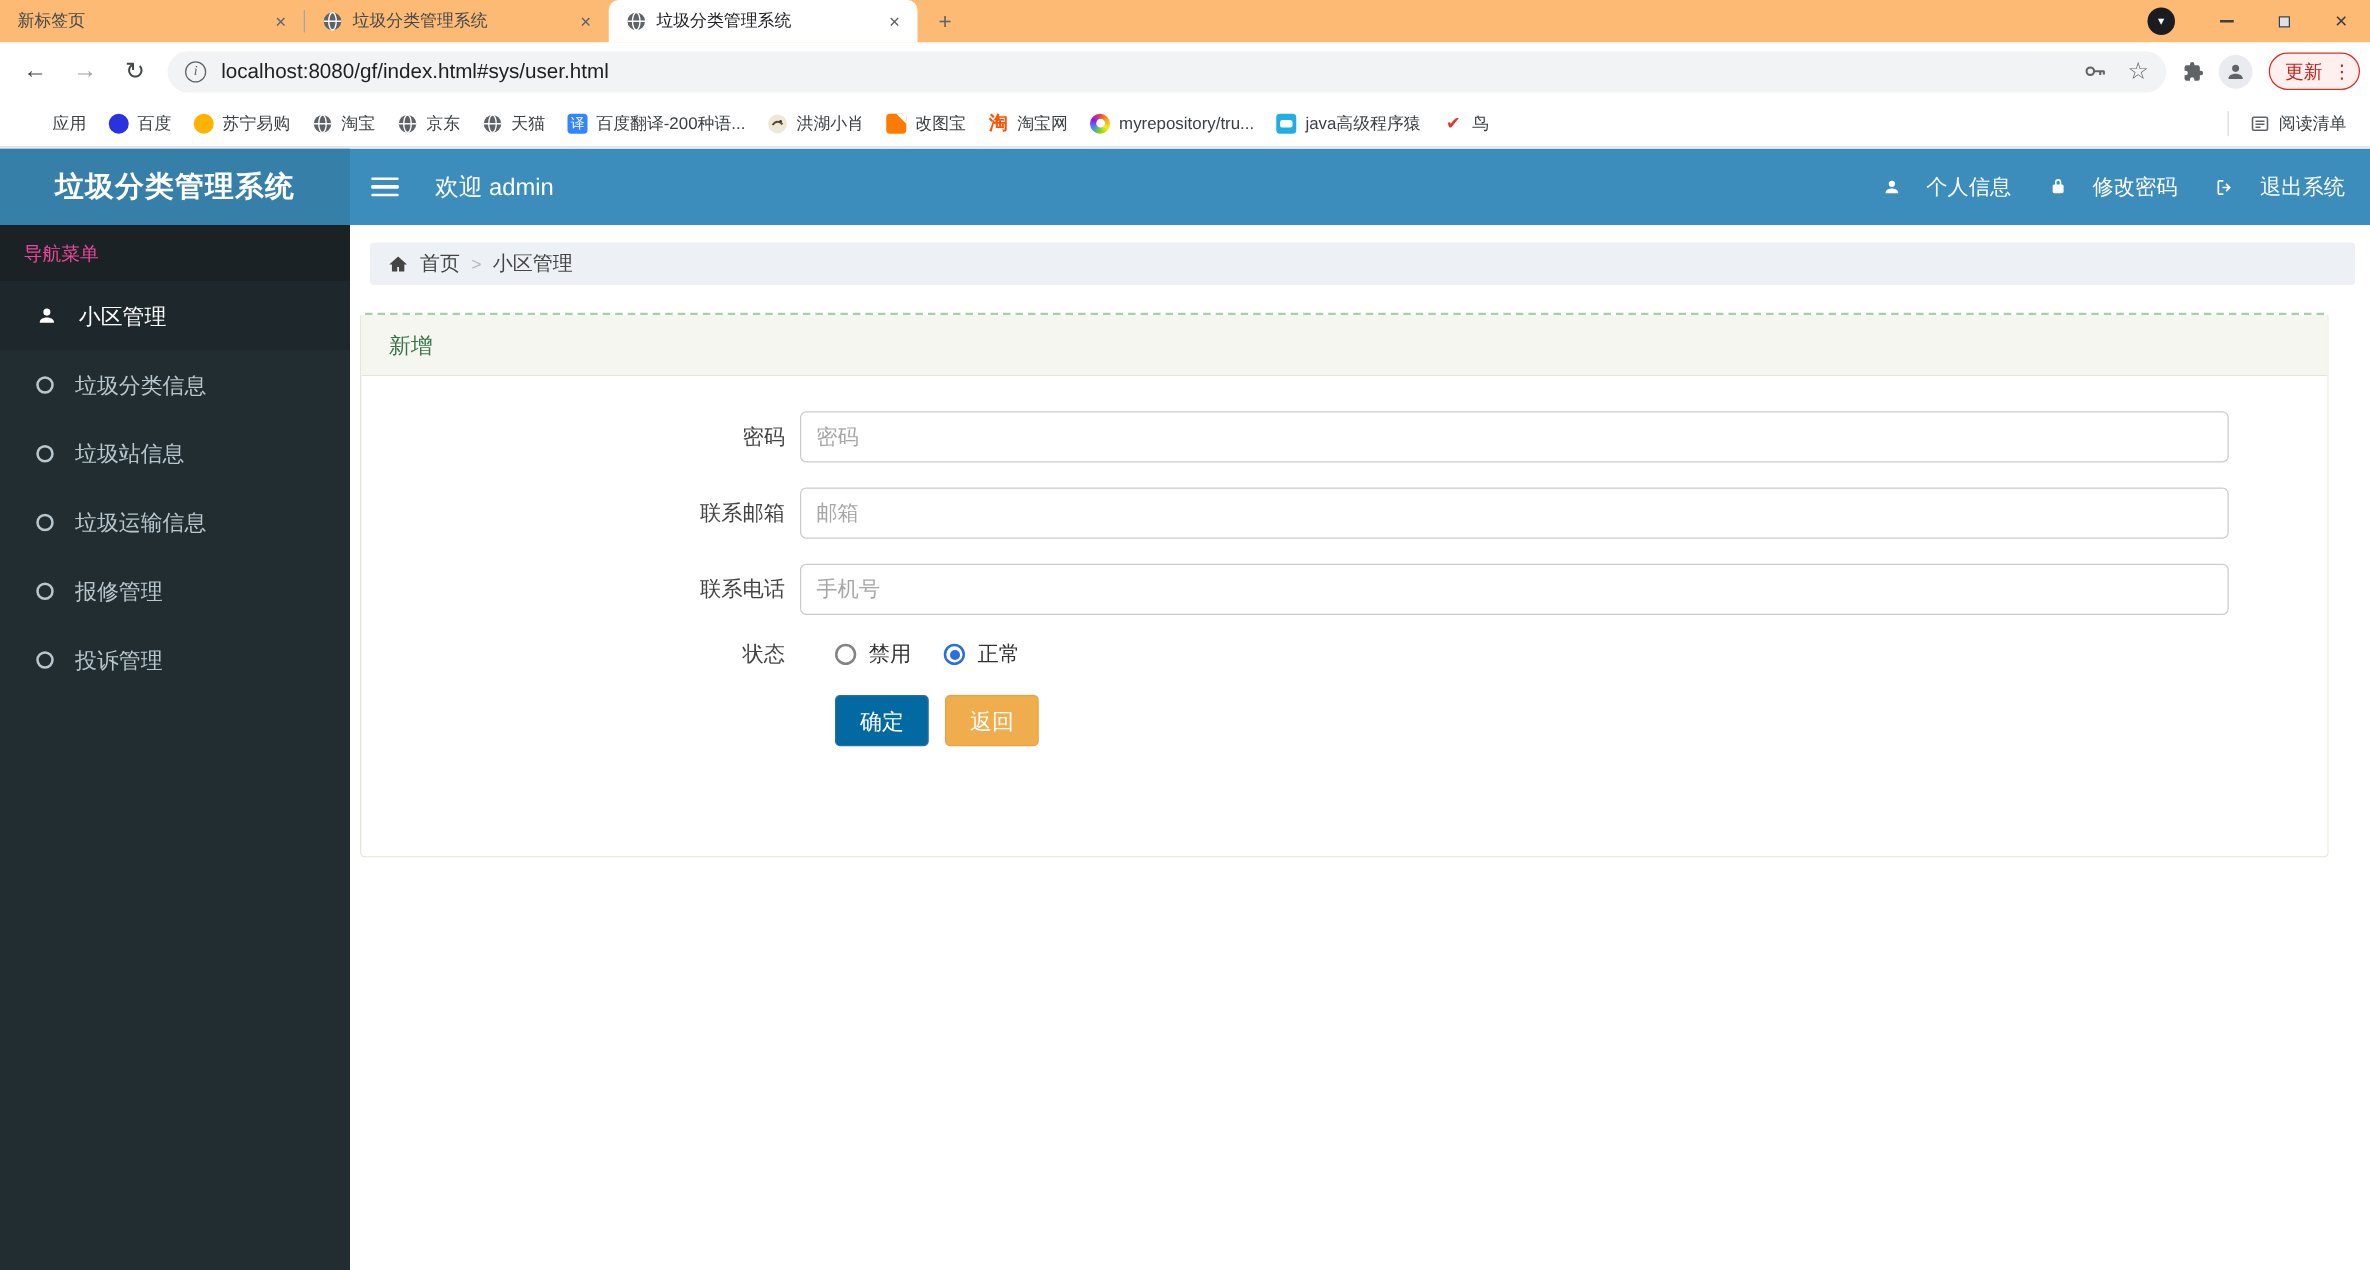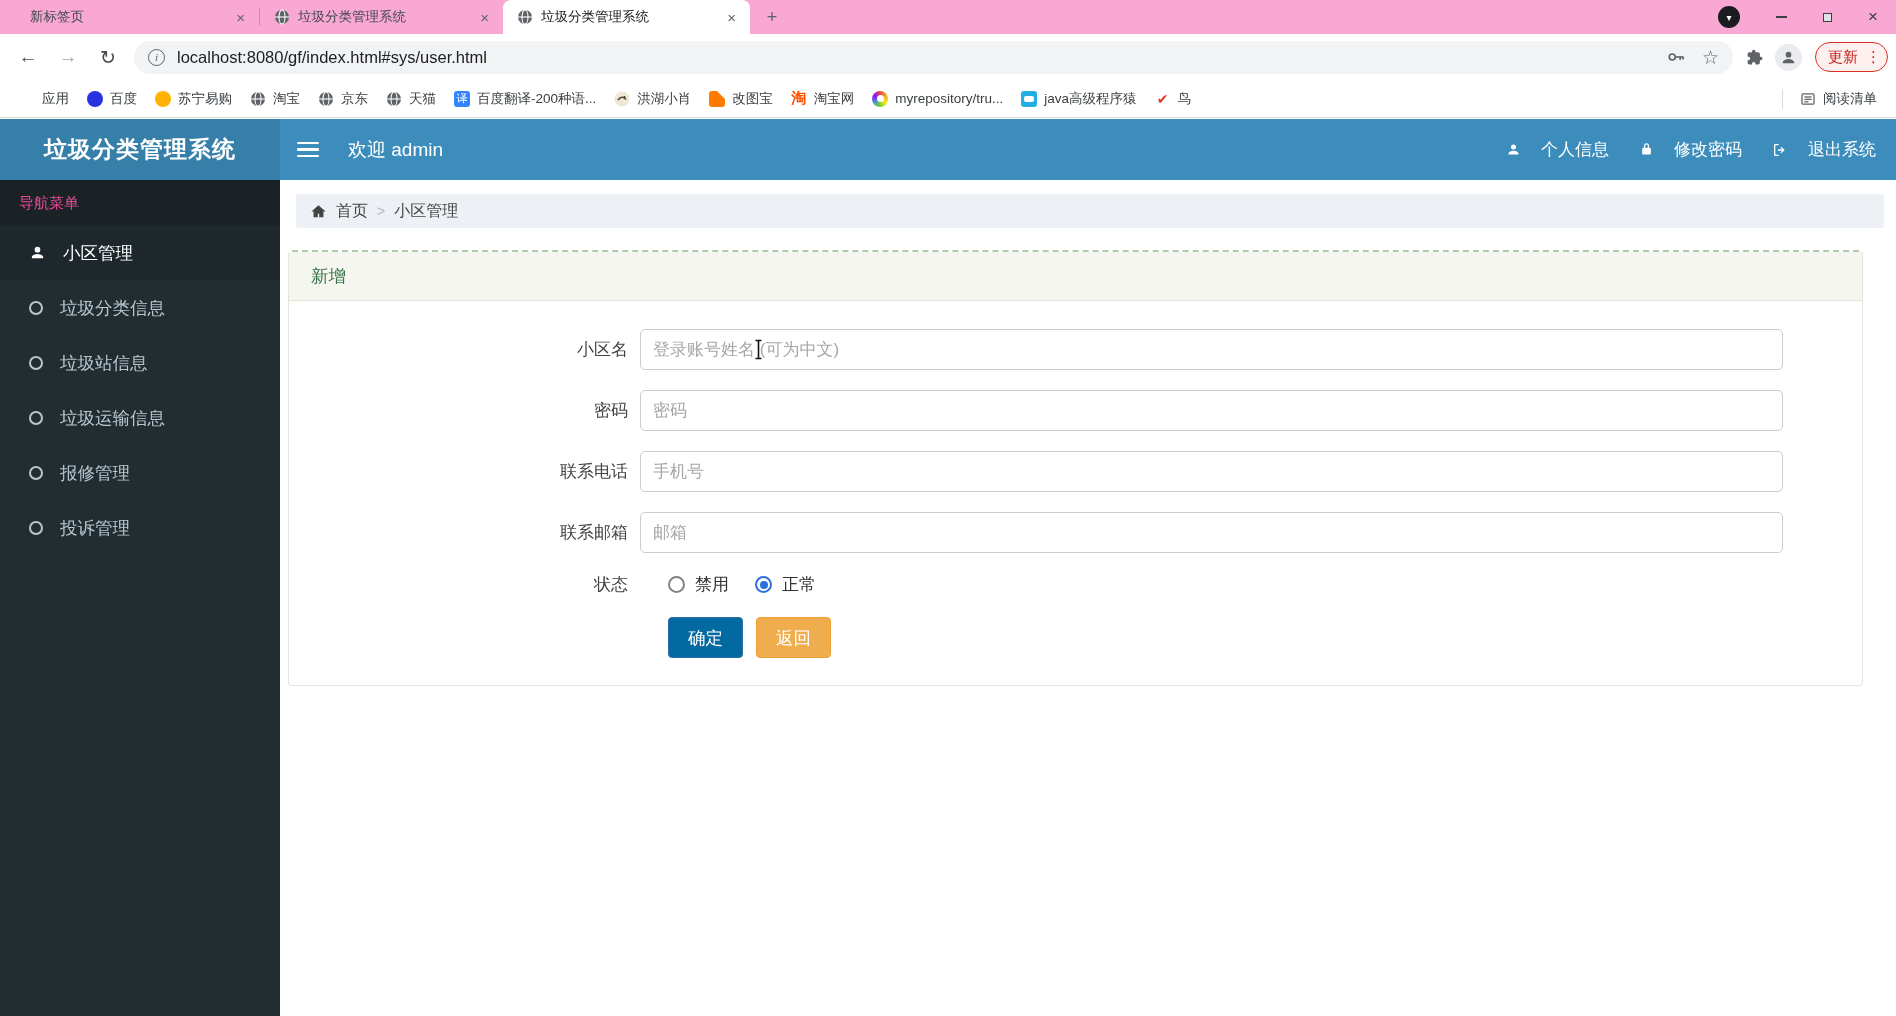--- a/index.html
+++ b/index.html
@@ -1,21 +1,21 @@
 <!DOCTYPE html>
 <html><head>
 <meta charset="utf-8">
 <style>
   * { margin:0; padding:0; box-sizing:border-box; }
   html,body { width:1896px; height:1016px; overflow:hidden;
     font-family:"Liberation Sans","DejaVu Sans",sans-serif; background:#fff; }
 
   
   .tabstrip { position:absolute; left:0; top:0; width:1896px; height:34px;
-    background:#f9a8d4; display:flex; align-items:flex-end;padding-left:16px; }
+    background:#fdba74; display:flex; align-items:flex-end; }
   .tab { height:34px; display:flex; align-items:center; padding:0 10px 0 14px;
     width:243px; font-size:13.5px; color:#45494d; }
   .tab .t-title { flex:1; white-space:nowrap; overflow:hidden; }
   .tab .t-close { color:#5f6368; font-size:15px; padding:0 4px; }
   .tab.active { background:#fff; border-radius:8px 8px 0 0; color:#202124; width:247px; }
   .tab-div { width:1px; height:18px; background:#9fa5ab; margin-bottom:8px; }
   .newtab-btn { width:28px; height:28px; margin:0 0 3px 8px; display:flex;
     align-items:center; justify-content:center; font-size:18px; color:#5f6368; border-radius:50%; }
   .tab-favicon { width:16px; height:16px; margin-right:8px; flex:none; }
   .tabstrip-right { margin-left:auto; display:flex; align-items:center; height:34px; }
@@ -396,44 +396,35 @@
       <span class="crumb-sep">&gt;</span>
       <span>小区管理</span>
     </div>
 
     <div class="panel">
       <div class="panel-header">
         <span class="panel-title">新增</span>
       </div>
       <div class="panel-body">
         <div class="form-row">
-          <label class="f-label">小区名</label>
-          <div class="input-wrap">
-            <input type="text" placeholder="登录账号姓名 (可为中文)" style="">
-            <svg class="text-cursor" width="11" height="21" viewBox="0 0 11 21">
-                <path d="M2.5 1.5h6M5.5 1.5v18M2.5 19.5h6" stroke="#111" stroke-width="1.6" fill="none"></path>
-              </svg>
-          </div>
-        </div>
-        <div class="form-row">
           <label class="f-label">密码</label>
           <div class="input-wrap">
             <input type="text" placeholder="密码" style="">
           </div>
         </div>
         <div class="form-row">
+          <label class="f-label">联系邮箱</label>
+          <div class="input-wrap">
+            <input type="text" placeholder="邮箱" style="">
+          </div>
+        </div>
+        <div class="form-row">
           <label class="f-label">联系电话</label>
           <div class="input-wrap">
             <input type="text" placeholder="手机号" style="">
-          </div>
-        </div>
-        <div class="form-row">
-          <label class="f-label">联系邮箱</label>
-          <div class="input-wrap">
-            <input type="text" placeholder="邮箱" style="">
           </div>
         </div>
         <div class="form-row status-row">
           <label class="f-label">状态</label>
           <div class="radio-group">
             <span class="radio-opt">
               <span class="radio"></span>
               <span>禁用</span>
             </span>
             <span class="radio-opt">

